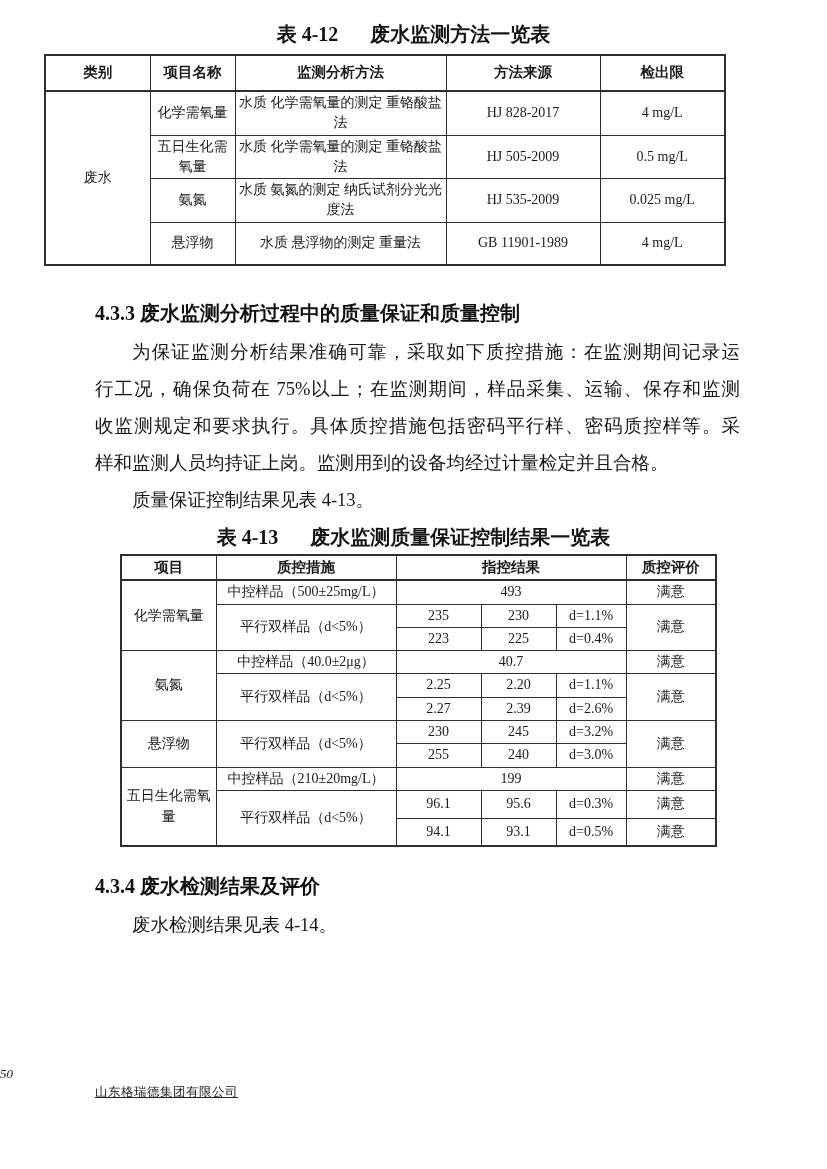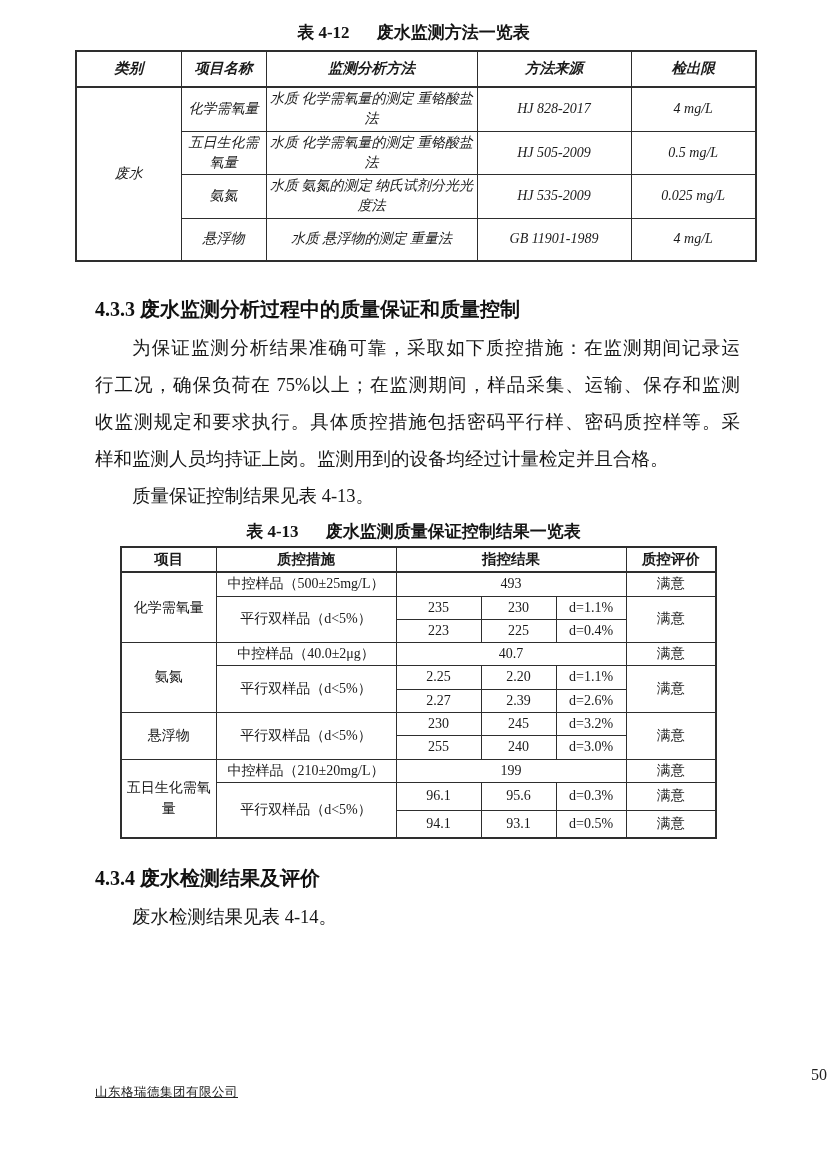--- a/index.html
+++ b/index.html
@@ -18,44 +18,43 @@
     padding-top:66px;
     padding-bottom:5px;
     border-bottom:2px solid #3a3a3a;
     text-align:center;
   }
   .doc-header-text{font-size:12.5px;letter-spacing:.5px;color:#222;}
   
   .tbl-title{
     text-align:center;
     font-weight:bold;
-    font-size:17px;
+    font-size:20px;
     color:#141414;
   }
   .tbl-title .lbl{margin-right:1.6em;}
   .t412-title{margin-top:21px;}
   .t413-title{margin-top:5px;}
   
   table{border-collapse:collapse;table-layout:fixed;}
   td{
     border:1px solid #2e2e2e;
     text-align:center;
     vertical-align:middle;
     padding:1px 3px;
     font-size:14px;
     color:#1a1a1a;
     line-height:1.45;
     overflow:hidden;
   }
   .t412{
-    margin-left:75px;
+    margin-left:44px;
     width:680px;
     margin-top:6px;
     border:2px solid #2e2e2e;
-    font-style:italic;
   }
   .t412 tr{height:43px;}
   .t412 tr.hrow{height:36px;}
   .t412 tr.hrow td{border-bottom:2px solid #2e2e2e;}
   .t413{
     margin-left:120px;
     width:595px;
     margin-top:3px;
     border:2px solid #2e2e2e;
   }
@@ -78,21 +77,21 @@
     width:645px;
     font-size:18.5px;
     line-height:37px;
     color:#161616;
   }
   .jline{text-align:justify;text-align-last:justify;}
   .indent{text-indent:2em;}
   
   .page-number{
     position:absolute;top:1066px;left:0;width:100%;
-    text-align:right;font-size:16px;color:#222;
+    text-align:left;font-size:13px;color:#222;font-style:italic;
   }
   .footer-company{
     position:absolute;top:1084px;left:95px;
     font-size:12.5px;letter-spacing:.5px;color:#222;text-decoration:underline;
   }
 </style>
 </head>
 <body>
 
 <div class="page">

